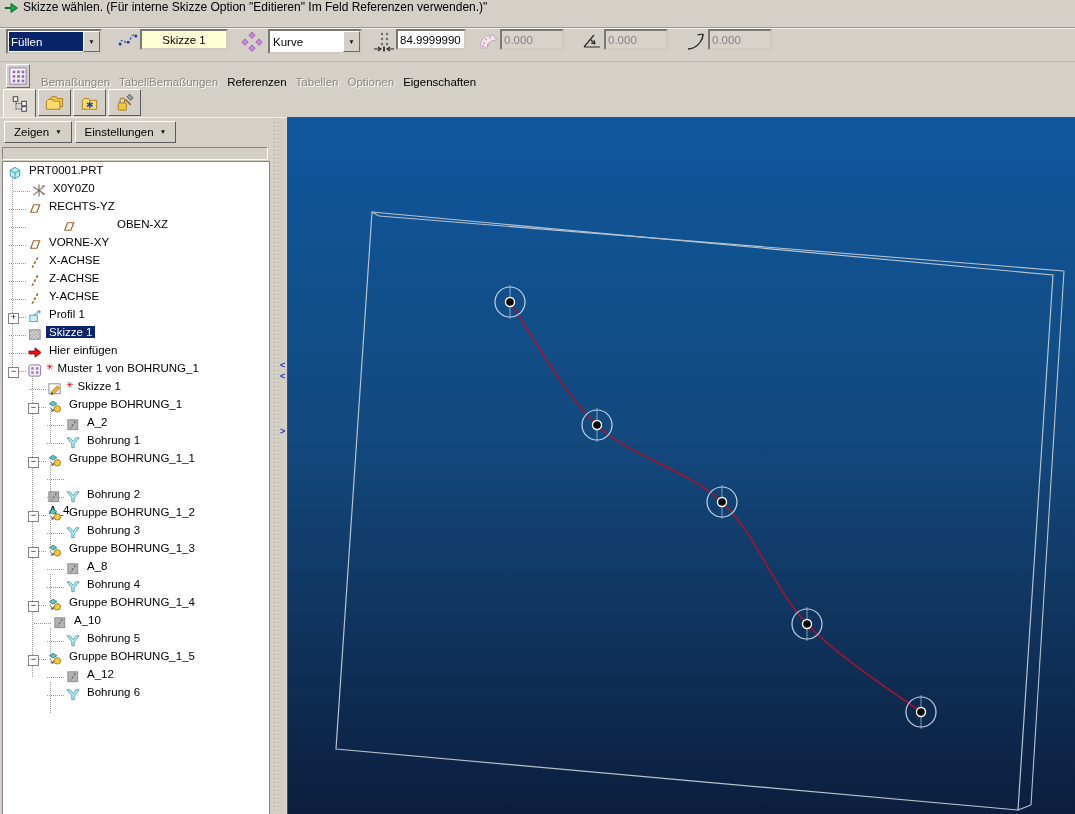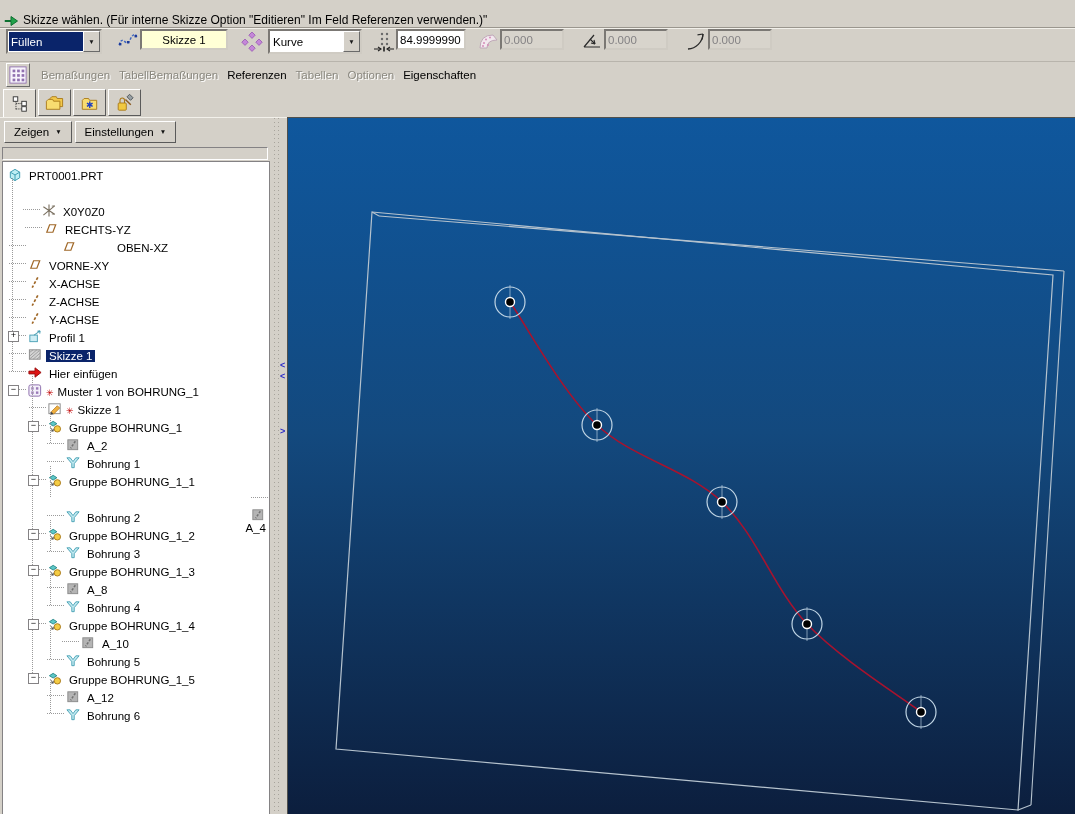--- a/index.html
+++ b/index.html
@@ -1,35 +1,35 @@
 <!DOCTYPE html>
 <html><head>
 <meta charset="utf-8">
 <style>
   html,body{margin:0;padding:0}
   body{width:1075px;height:814px;overflow:hidden;background:#d4d0c8;
        font-family:"Liberation Sans",sans-serif;color:#000;-webkit-font-smoothing:none}
-  .msgbar{height:27px;display:flex;align-items:flex-end;gap:4px;padding:0 4px;
+  .msgbar{height:27px;display:flex;align-items:flex-start;gap:4px;padding:0 4px;
           border-bottom:1px solid #9a968e;font-size:12px;background:#d4d0c8}
   .msgbar svg{flex:none}
   
   .dash{height:32px;display:flex;background:#d4d0c8;
         border-top:1px solid #f2f0ea;border-bottom:1px solid #b8b4ac;padding:0 4px}
   .combo{display:flex;height:21px;background:#fff;border:2px inset #cfcbc3;flex:none}
   .combo-val{flex:1;font-size:11.5px;display:flex;align-items:center;padding:0 3px;white-space:nowrap}
   .combo-val.sel{background:#0a246a;color:#fff;margin:1px 0 1px 1px;padding:0 6px 0 2px}
   .combo-btn{width:15px;background:#d4d0c8;border:1px solid;border-color:#fff #6a6a6a #6a6a6a #fff;
              font-size:6.5px;display:flex;align-items:center;justify-content:center;color:#1a1a1a;flex:none}
   .tb-icon{width:24px;height:24px;display:flex;align-items:center;justify-content:center;flex:none}
   .field{height:15px;border:2px inset #cfcbc3;background:#fff;font:11.5px "Liberation Sans",sans-serif;
          padding:1px 2px;flex:none}
   .field.cream{background:#ffffd6;text-align:center}
   .field:disabled{background:#d8d4cc;color:#848284}
   
-  .tabrow{height:26px;display:flex;align-items:center;gap:9px;padding:0 6px;background:#d4d0c8}
+  .tabrow{height:26px;display:flex;align-items:flex-end;gap:9px;padding:0 6px;background:#d4d0c8}
   .gridbtn{width:22px;height:22px;border:1px solid;border-color:#fff #6a6a6a #6a6a6a #fff;
            display:flex;align-items:center;justify-content:center;background:#d4d0c8;margin-right:2px}
   .mtab{font-size:11.5px;white-space:nowrap;cursor:default}
   .mtab.dis{color:#8a887f;text-shadow:1px 1px 0 #ffffff}
   
   .band{height:28px;display:flex;align-items:flex-start;padding:1px 0 0 3px;background:#d4d0c8}
   .ptab{width:31px;height:25px;margin-right:2px;background:#d4d0c8;display:flex;align-items:center;
         justify-content:center;border:1px solid;border-color:#fff #5a5a5a #5a5a5a #fff}
   .ptab.active{height:27px;background:#dedad2}
   
@@ -37,21 +37,21 @@
   .left{width:270px;flex:none;display:flex;flex-direction:column;background:#d4d0c8;
         border-top:1px solid #f2f0ea}
   .pbtn-row{height:27px;display:flex;align-items:center;gap:3px;padding:0 0 0 4px}
   .pbtn{height:22px;background:#d4d0c8;border:1px solid;border-color:#fff #5a5a5a #5a5a5a #fff;
         padding:0 9px;font:11.5px "Liberation Sans",sans-serif;display:inline-flex;align-items:center;gap:6px}
   .pbtn .arr{font-size:6.5px;color:#111}
   .tree-head{height:11px;margin:2px 2px 1px 2px;background:#d4d0c8;
              border:1px solid;border-color:#848284 #fff #fff #848284}
   .tree{flex:1;margin:0 0 0 2px;background:#fff;border:1px solid #848284;overflow:hidden;
         position:relative;padding-top:2px}
-  .trow{height:18px;display:flex;align-items:flex-end;white-space:nowrap;position:relative}
+  .trow{height:18px;display:flex;align-items:flex-start;white-space:nowrap;position:relative}
   .stub{width:19px;height:18px;position:relative;flex:none}
   .stub::after{content:"";position:absolute;left:1px;right:1px;top:9px;border-top:1px dotted #9a9a9a}
   .stub.has-box::after{left:10px}
   .expbox{position:absolute;left:0;top:4.5px;width:9px;height:9px;background:#fff;border:1px solid #848284;
           font:9px/8px "Liberation Mono",monospace;text-align:center;z-index:2}
   .ticon{width:19px;height:16px;flex:none;display:flex;align-items:center}
   .ticon svg{width:16px;height:15px}
   .star{color:#c00000;font-size:9px;margin-right:1px;flex:none}
   .tlabel{font-size:11.5px;padding:0 3px}
   .tlabel.sel{background:#0a246a;color:#fff}
@@ -225,31 +225,31 @@
     <div class="tree" id="tree">
         <div class="trow" style="padding-left: 4px;">
           <span class="ticon">
             <svg viewBox="0 0 16 16">
               <path d="M3 5.5 L8 2.5 L13 5.5 V11.5 L8 14.5 L3 11.5 Z" fill="#bdeef4" stroke="#3a9ab0"></path>
               <path d="M3 5.5 L8 8.5 L13 5.5 M8 8.5 V14.5" fill="none" stroke="#3a9ab0"></path>
             </svg>
           </span>
           <span class="tlabel">PRT0001.PRT</span>
         </div>
-        <div class="trow" style="padding-left: 19px; margin-top: 18px;">
+        <div class="trow" style="padding-left: 9px;">
           <span class="stub"></span>
           <span class="ticon">
             <svg viewBox="0 0 16 16">
               <path d="M2 13 L14 3 M2 4 L14 12 M8 1.5 V14.5" stroke="#7a7060" stroke-width="1.2" fill="none"></path>
               <path d="M14 3 l-3 0.4 M14 12 l-3 -0.4" stroke="#7a7060" fill="none"></path>
             </svg>
           </span>
           <span class="tlabel">X0Y0Z0</span>
         </div>
-        <div class="trow" style="padding-left: 21px;">
+        <div class="trow" style="padding-left: 5px;">
           <span class="stub"></span>
           <span class="ticon">
             <svg viewBox="0 0 16 16">
               <path d="M3.5 12 L6.5 4 H13 L10 12 Z" fill="none" stroke="#a06828" stroke-width="1.3"></path>
             </svg>
           </span>
           <span class="tlabel">RECHTS-YZ</span>
         </div>
         <div class="trow" style="padding-left: 5px; gap: 34px;">
           <span class="stub"></span>
@@ -481,21 +481,21 @@
           </span>
           <span class="ticon">
             <svg viewBox="0 0 16 16">
               <path d="M2 5 L6 2.5 L10 5 L6 7.5 Z" fill="#5ec8c8" stroke="#2a8a8a"></path>
               <circle cx="10.5" cy="10.5" r="3.4" fill="#f4cc44" stroke="#a87818"></circle>
               <path d="M3 9 l3 4 M6 13 l-2.6 -0.4 M6 13 l0.2 -2.6" stroke="#404040" fill="none" stroke-width="0.9"></path>
             </svg>
           </span>
           <span class="tlabel">Gruppe BOHRUNG_1_4</span>
         </div>
-        <div class="trow" style="padding-left: 58px;">
+        <div class="trow" style="padding-left: 30px;">
           <span class="stub"></span>
           <span class="ticon">
             <svg viewBox="0 0 16 16">
               <rect x="2.5" y="3" width="10.5" height="10.5" fill="#b4b4b4" stroke="#8a8a8a"></rect>
               <path d="M10.5 4.5 L5.5 12" stroke="#707070" stroke-width="1.6" stroke-dasharray="2.5 1.5" fill="none"></path>
             </svg>
           </span>
           <span class="tlabel">A_10</span>
         </div>
         <div class="trow" style="padding-left: 43px;">

